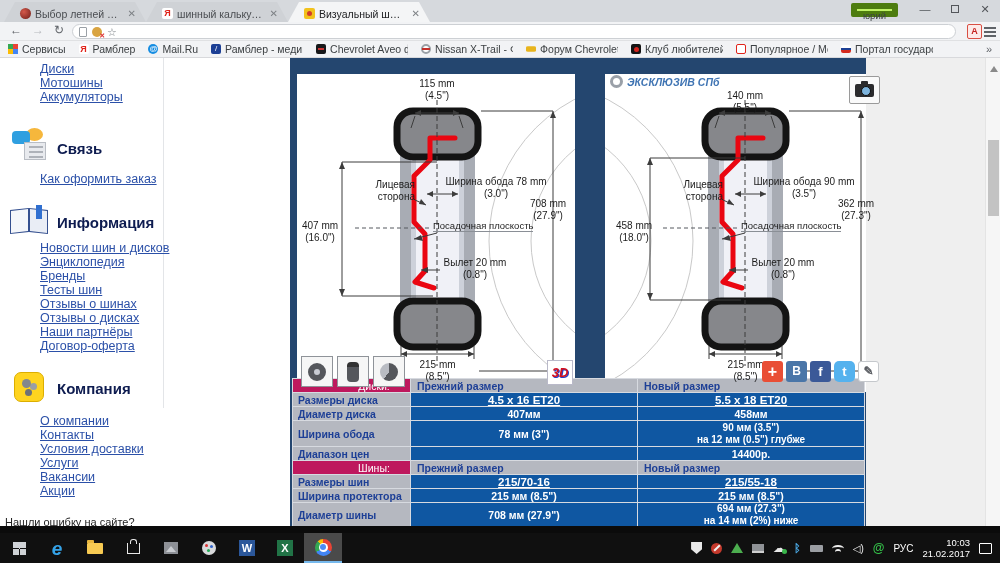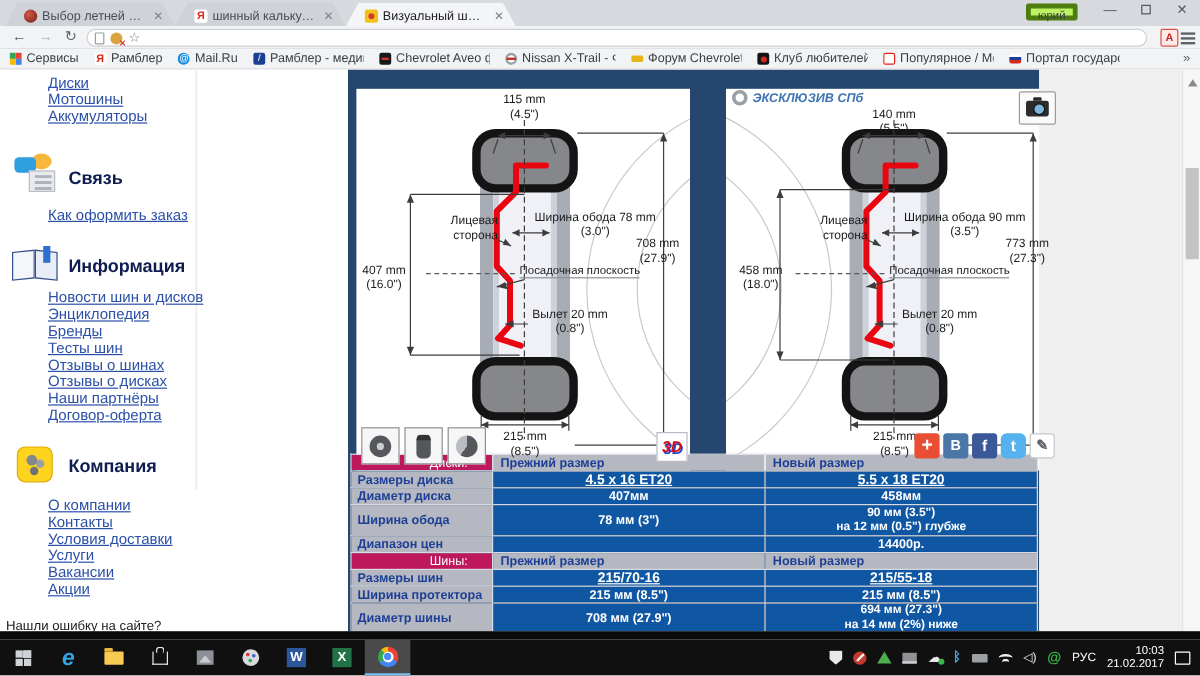--- a/index.html
+++ b/index.html
@@ -11,21 +11,21 @@
        clip-path:polygon(11px 0,calc(100% - 11px) 0,100% 100%,0 100%);
        background:#cfd2d6;display:flex;align-items:center;gap:4px;font-size:10.5px;color:#4a4d51;}
   .tab.active{background:#f4f5f6;color:#202124;}
   .tab .ttl{white-space:nowrap;overflow:hidden;text-overflow:ellipsis;flex:1;}
   .tab .x{font-size:10px;color:#7d8185;padding:0 2px;}
   .fav{width:11px;height:11px;border-radius:2px;flex:none;}
   .fav.f1{border-radius:50%;background:radial-gradient(circle at 35% 35%,#d4584a,#6e1f19);}
   .fav.f2{background:#fff;color:#e0231a;font-weight:bold;font-size:9px;line-height:11px;text-align:center;}
   .fav.f3{background:#f2c21c;position:relative;}
   .fav.f3::after{content:"";position:absolute;left:3px;top:3px;width:5px;height:5px;border-radius:50%;background:#d23c2a;}
-  .profile-badge{position:absolute;right:102px;top:3px;background:#bef264;border:4px solid #4d7c0f;border-radius:2px;
+  .profile-badge{position:absolute;right:102px;top:3px;background:#bef264;border:6px solid #4d7c0f;border-radius:2px;
        font-size:9.5px;color:#3c4043;padding:0 6px;height:14px;line-height:13px;}
   .winbtn{position:absolute;top:0;width:30px;height:20px;text-align:center;color:#53565a;font-size:11px;line-height:18px;}
   .winbtn .sq{display:inline-block;width:8px;height:8px;border:1px solid #53565a;}
   .addrbar{position:absolute;left:0;top:22px;width:1000px;height:19px;background:#f2f3f5;border-bottom:1px solid #e0e1e3;}
   .navbtn{position:absolute;top:1px;font-size:12px;color:#5f6368;}
   .navbtn.dis{color:#b6b9bd;}
   .urlbox{position:absolute;left:72px;top:2px;width:884px;height:15px;background:#fff;border:1px solid #cdd0d4;border-radius:8px;
        display:flex;align-items:center;padding:0 6px;gap:5px;}
   .docicon{width:8px;height:10px;border:1px solid #9aa0a6;border-radius:1px;background:#fff;}
   .urltext{font-size:11px;color:#202124;flex:1;}
@@ -449,21 +449,21 @@
         </div>
       <div class="dlbl" style="left:93px;top:16px;width:94px;">
         <div>140 mm</div>
           <div>(5.5")</div>
       </div>
       <div class="dlbl" style="left:0;top:146px;width:58px;">
         <div>458 mm</div>
           <div>(18.0")</div>
       </div>
       <div class="dlbl" style="left:224px;top:124px;width:54px;">
-        <div>773 mm</div>
+        <div>362 mm</div>
           <div>(27.3")</div>
       </div>
       <div class="dlbl rt" style="left:58px;top:105px;width:60px;">
         <div>Лицевая</div>
           <div>сторона</div>
       </div>
       <div class="dlbl" style="left:138px;top:102px;width:122px;">
         <div>Ширина обода 90 mm</div>
           <div>(3.5")</div>
       </div>

